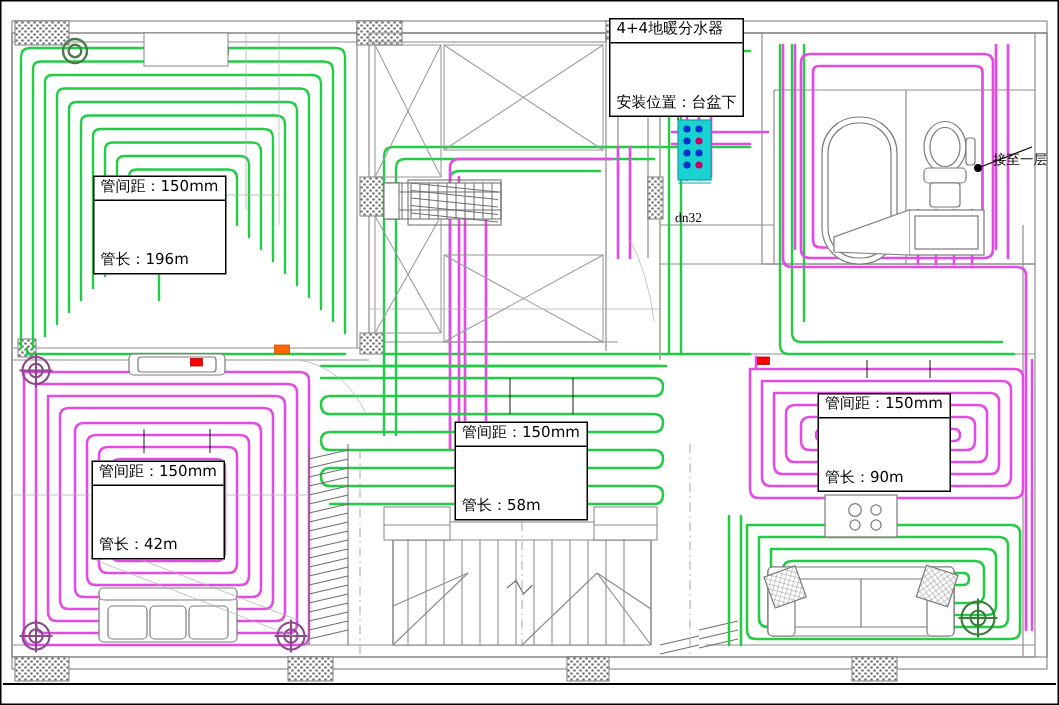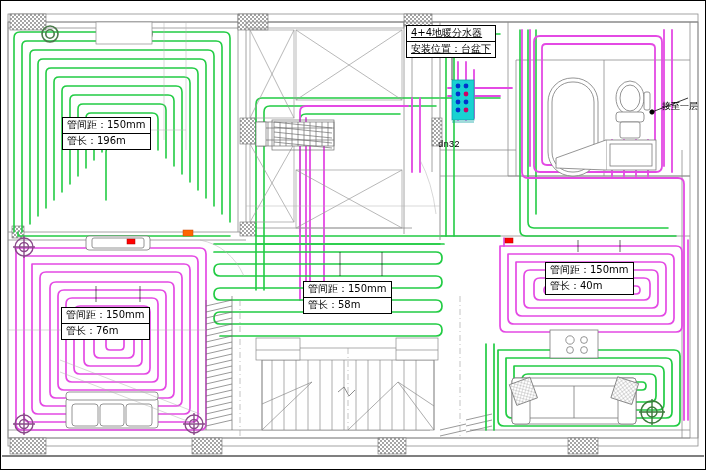--- a/index.html
+++ b/index.html
@@ -4,22 +4,22 @@
 <title>Floor Heating Plan</title>
 <style>
   html,body{margin:0;padding:0;background:#ffffff;}
   body{font-family:"Liberation Sans","DejaVu Sans",sans-serif;}
   #stage{position:relative;width:706px;height:470px;background:#ffffff;overflow:hidden;}
   #cad{position:absolute;left:0;top:0;width:706px;height:470px;}
   .lbl{position:absolute;background:#ffffff;border:1px solid #000000;
        font-family:"DejaVu Sans","Liberation Sans",sans-serif;
        font-size:10px;line-height:1;color:#000000;white-space:nowrap;z-index:40;}
   .lbl .r{padding:2px 4px 3px 4px;border-bottom:1px solid #000000;}
-  .lbl .r:last-child{border-bottom:none;}
-  .tag{position:absolute;font-family:Liberation Mono, monospace;
+  .lbl .r:last-child{border-bottom:none;margin-top:33px;}
+  .tag{position:absolute;font-family:Liberation Serif, serif;
        font-size:9px;color:#000000;white-space:nowrap;z-index:40;background:transparent;}
 </style>
 </head>
 <body>
 
 <div id="stage">
 
   <svg id="cad" viewBox="0 0 706 470">
     <defs>
       <pattern id="hatchWall" width="4" height="4" patternUnits="userSpaceOnUse">
@@ -437,36 +437,36 @@
       <rect x="96" y="22" width="56" height="22" fill="#ffffff"></rect>
       <line x1="404" y1="22" x2="698" y2="22"></line>
     </g>
   </svg>
 
   <div class="lbl" style="left:62px;top:117px;">
     <div class="r">管间距：150mm</div>
     <div class="r">管长：196m</div>
   </div>
 
-  <div class="lbl" style="left:406px;top:25px;text-decoration:underline;">
+  <div class="lbl" style="left:406px;top:12px;">
     <div class="r">4+4地暖分水器</div>
     <div class="r">安装位置：台盆下</div>
   </div>
 
   <div class="lbl" style="left:303px;top:281px;">
     <div class="r">管间距：150mm</div>
     <div class="r">管长：58m</div>
   </div>
 
   <div class="lbl" style="left:61px;top:307px;">
     <div class="r">管间距：150mm</div>
-    <div class="r">管长：76m</div>
+    <div class="r">管长：42m</div>
   </div>
 
   <div class="lbl" style="left:545px;top:262px;">
     <div class="r">管间距：150mm</div>
-    <div class="r">管长：40m</div>
+    <div class="r">管长：90m</div>
   </div>
 
-  <div class="tag" style="left:438px;top:140px;">dn32</div>
+  <div class="tag" style="left:450px;top:140px;">dn32</div>
   <div class="tag" style="left:662px;top:100px;">接至一层</div>
 
 </div>
 
 </body></html>

